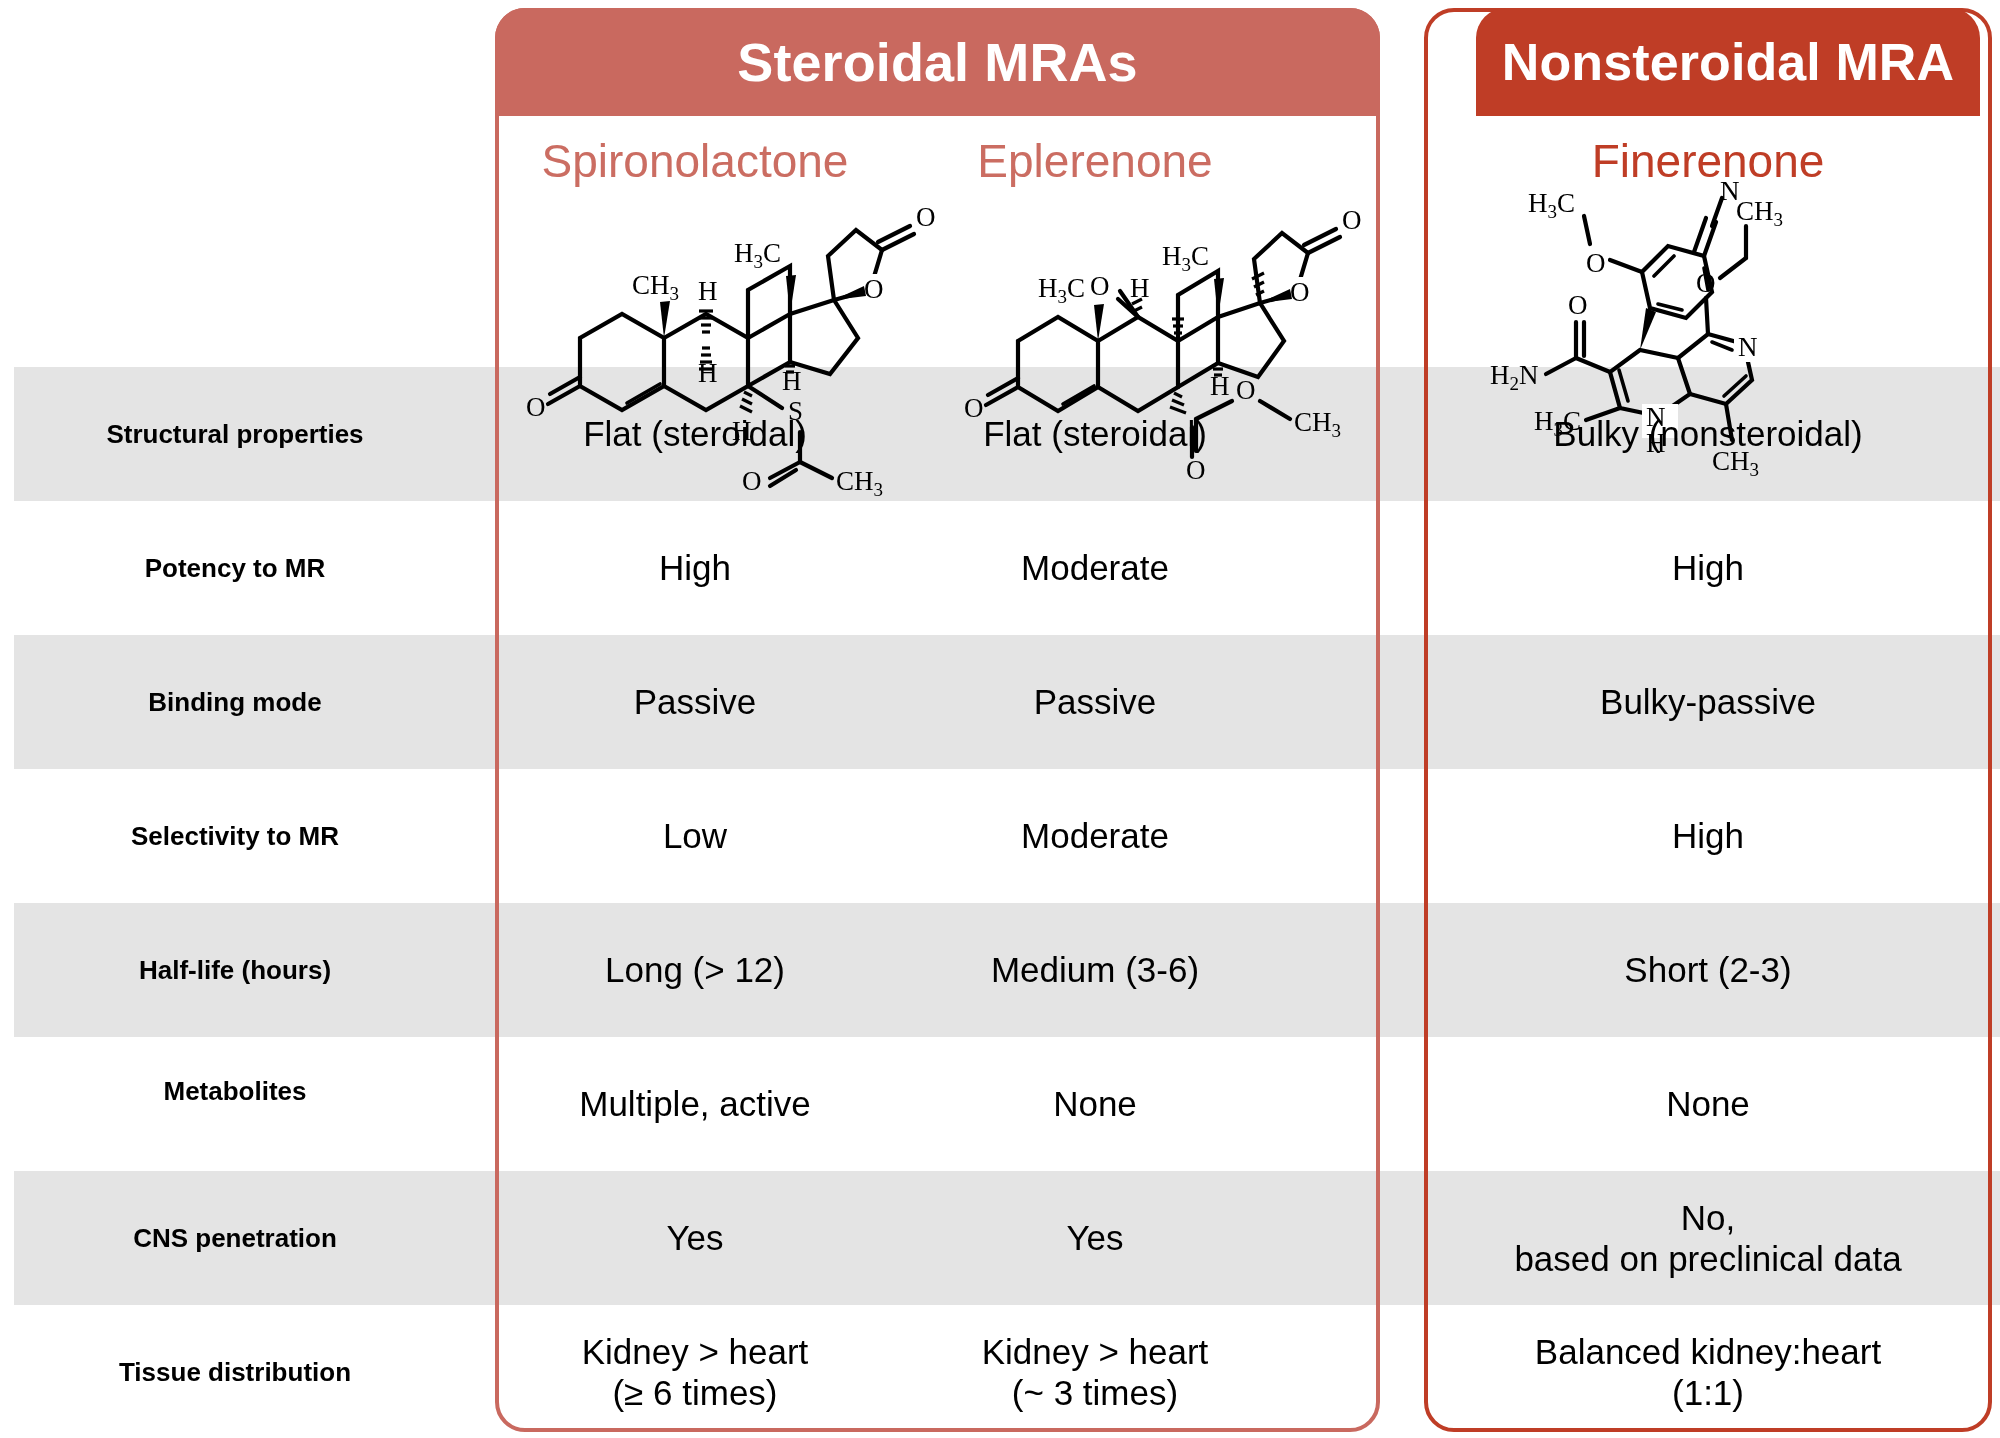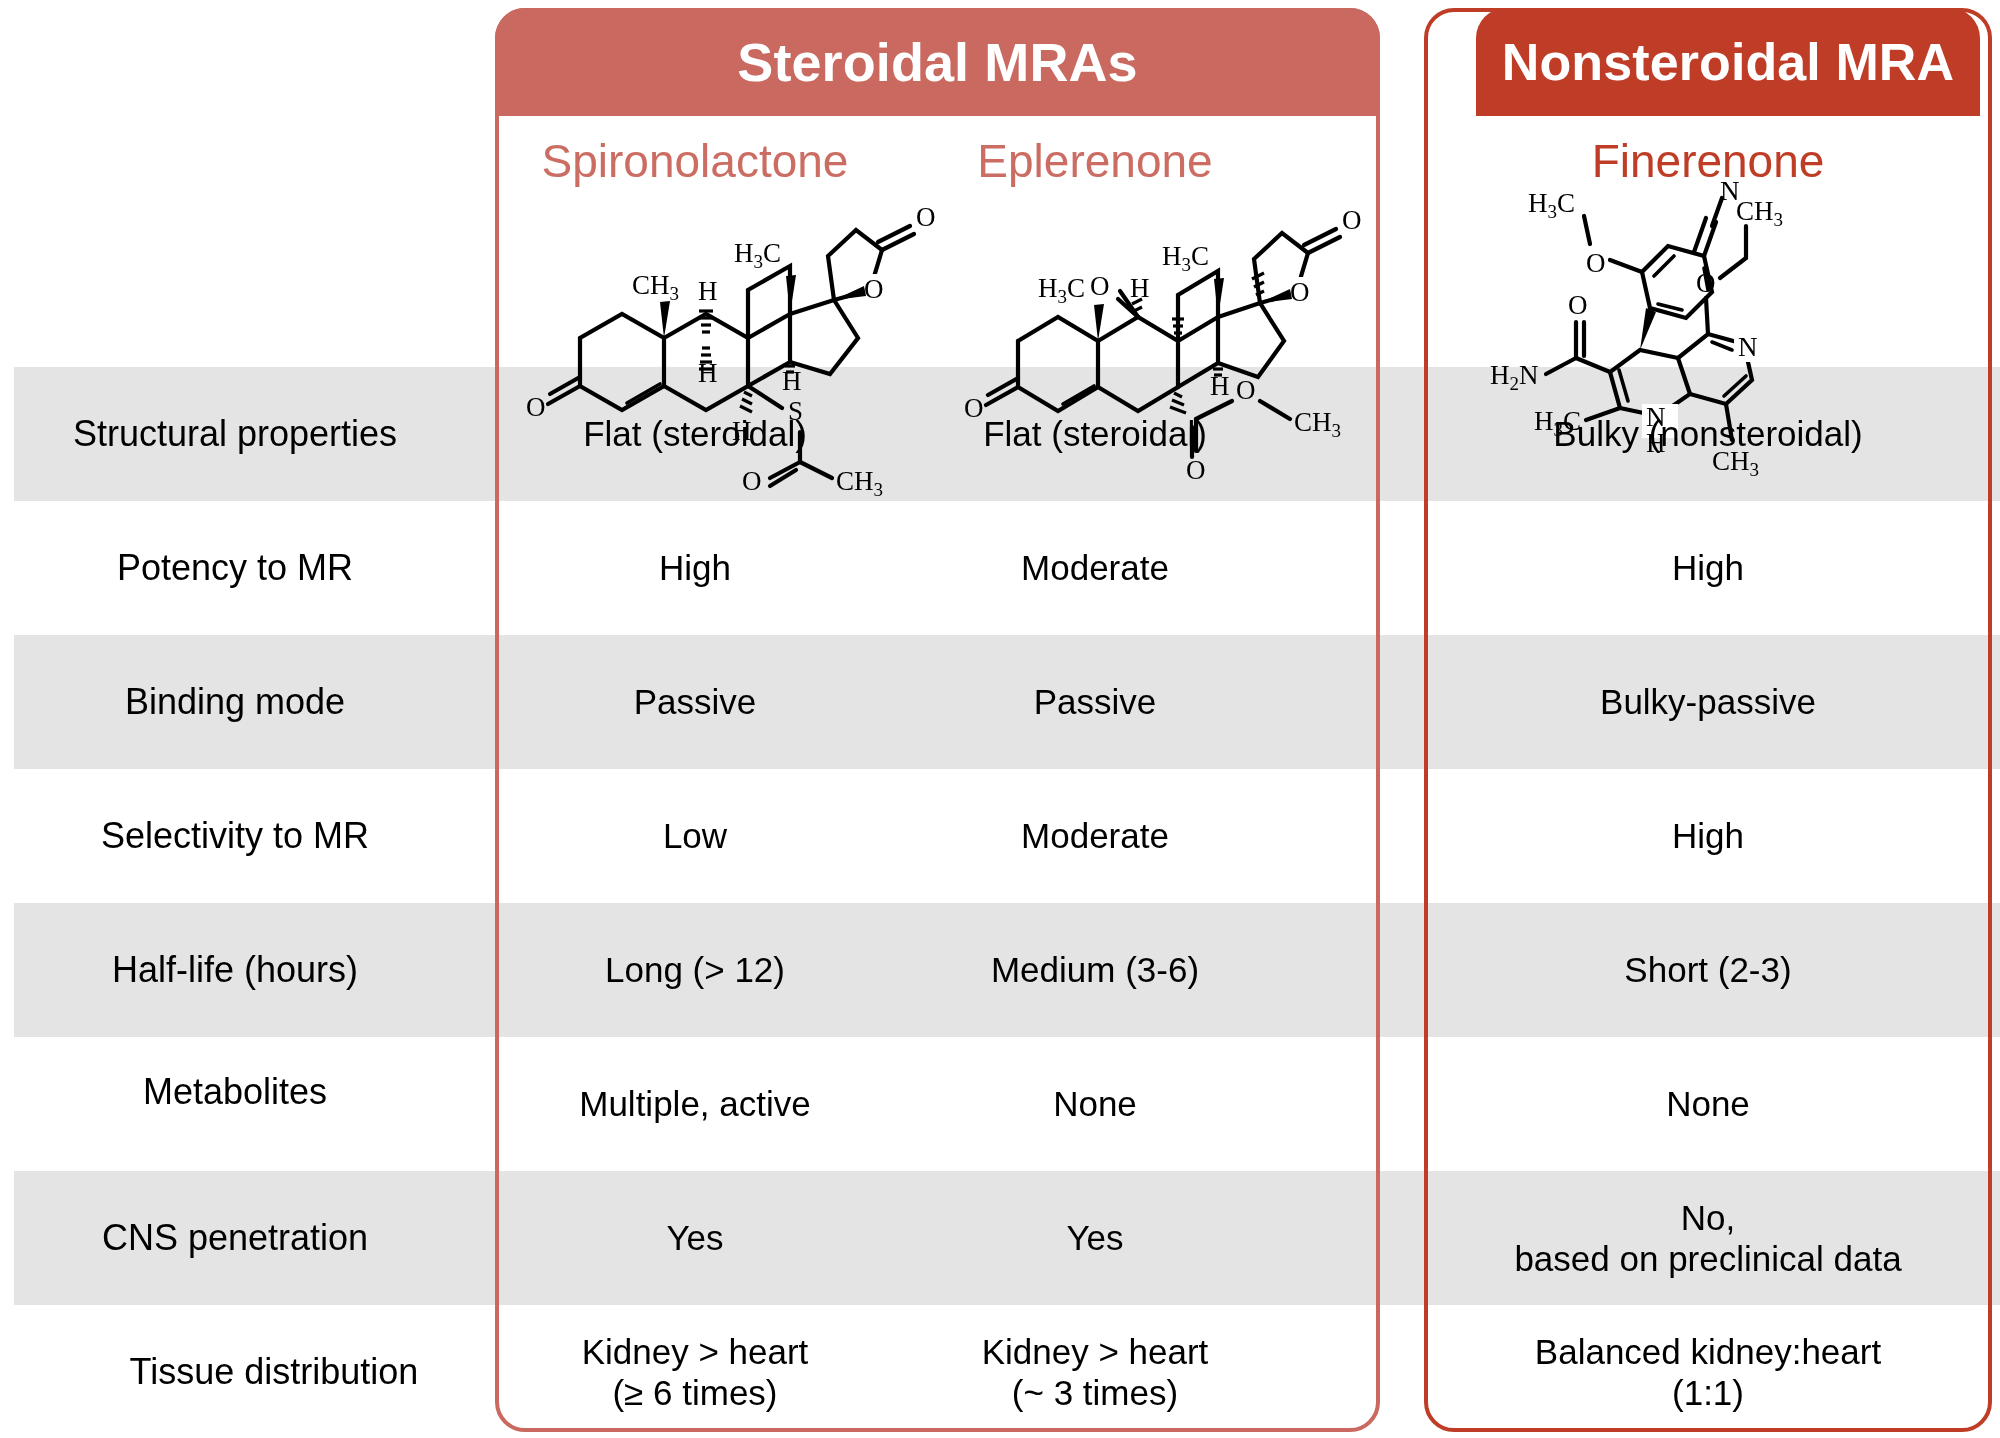--- a/index.html
+++ b/index.html
@@ -38,21 +38,21 @@
   .drug.fin {left:1424px;width:568px;color:#bf3d26;}
 
   
   .struct{position:absolute;z-index:4;}
   .struct.spiro{left:520px;top:190px;width:370px;height:290px;}
   .struct.epl  {left:960px;top:195px;width:400px;height:285px;}
   .struct.fin  {left:1520px;top:180px;width:360px;height:300px;}
 
   
   .rowlabel{position:absolute;z-index:4;left:0;width:470px;text-align:center;
-        font-weight:normal;font-size:36px;color:#000;
+        font-weight:bold;font-size:26px;color:#000;
         display:flex;align-items:center;justify-content:center;}
 
   .cell{position:absolute;z-index:4;text-align:center;font-size:35px;
         color:#000;display:flex;align-items:center;justify-content:center;
         line-height:1.18;white-space:pre-line;}
   .cell.c1{left:495px;width:400px;}
   .cell.c2{left:895px;width:400px;}
   .cell.c3{left:1424px;width:568px;}
 
   svg{display:block;overflow:visible;}
@@ -316,20 +316,20 @@
     <div class="cell c3" style="top: 903px; height: 134px;">Short (2-3)</div>
     <div class="rowlabel" style="top: 1037px; height: 109px;">Metabolites</div>
     <div class="cell c1" style="top: 1037px; height: 134px;">Multiple, active</div>
     <div class="cell c2" style="top: 1037px; height: 134px;">None</div>
     <div class="cell c3" style="top: 1037px; height: 134px;">None</div>
     <div class="rowlabel" style="top: 1171px; height: 134px;">CNS penetration</div>
     <div class="cell c1" style="top: 1171px; height: 134px;">Yes</div>
     <div class="cell c2" style="top: 1171px; height: 134px;">Yes</div>
     <div class="cell c3" style="top: 1171px; height: 134px;">No,
 based on preclinical data</div>
-    <div class="rowlabel" style="top: 1305px; height: 134px; padding-left: 39px;">Tissue distribution</div>
+    <div class="rowlabel" style="top: 1305px; height: 134px;">Tissue distribution</div>
     <div class="cell c1" style="top: 1305px; height: 134px;">Kidney &gt; heart
 (≥ 6 times)</div>
     <div class="cell c2" style="top: 1305px; height: 134px;">Kidney &gt; heart
 (~ 3 times)</div>
     <div class="cell c3" style="top: 1305px; height: 134px;">Balanced kidney:heart
 (1:1)</div>
   </div>
 
 </body></html>

